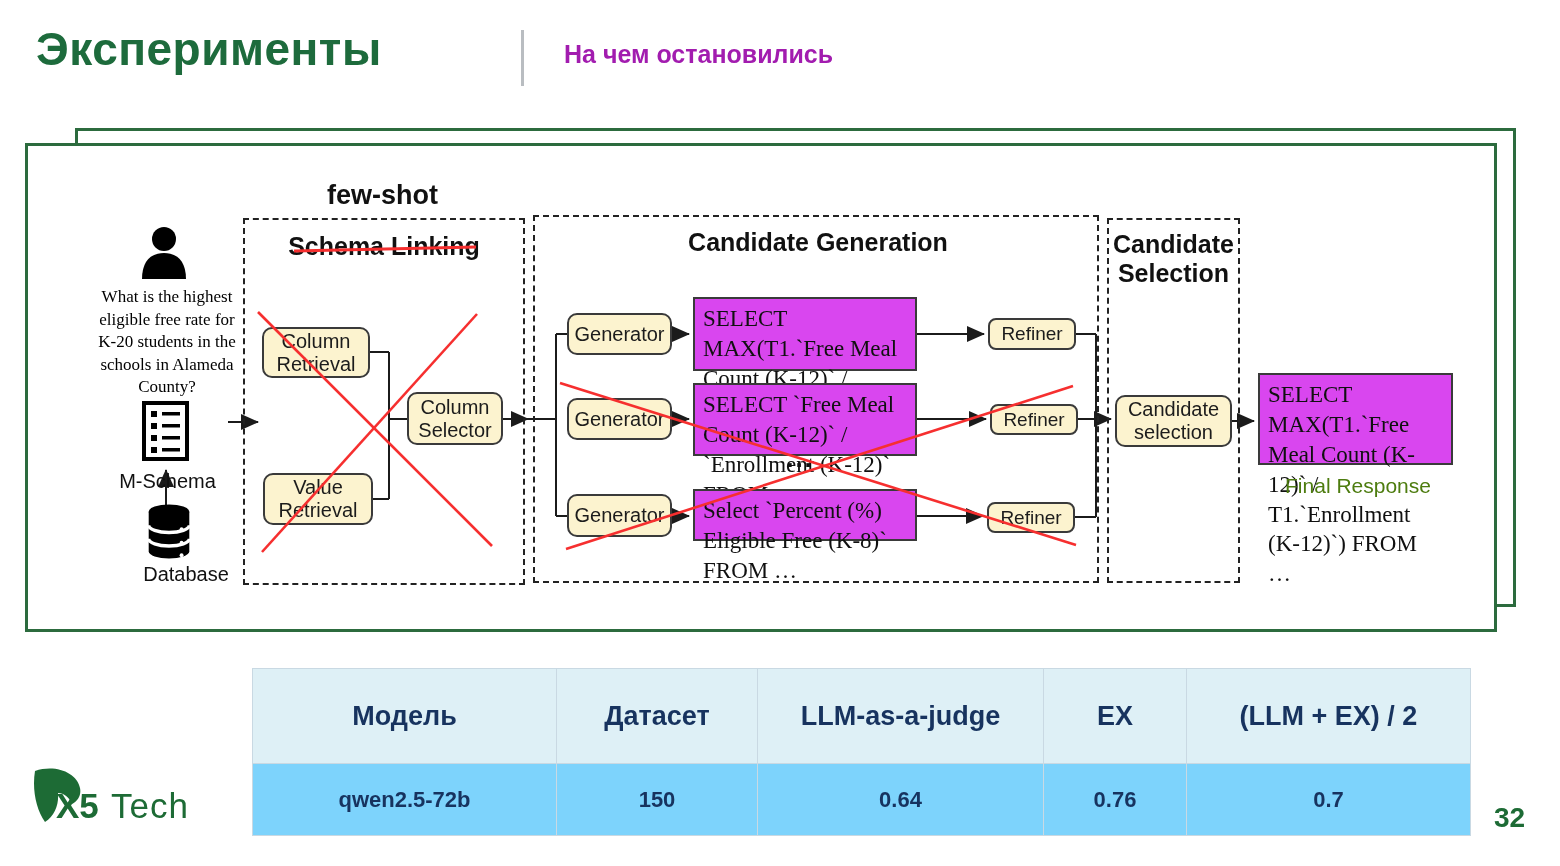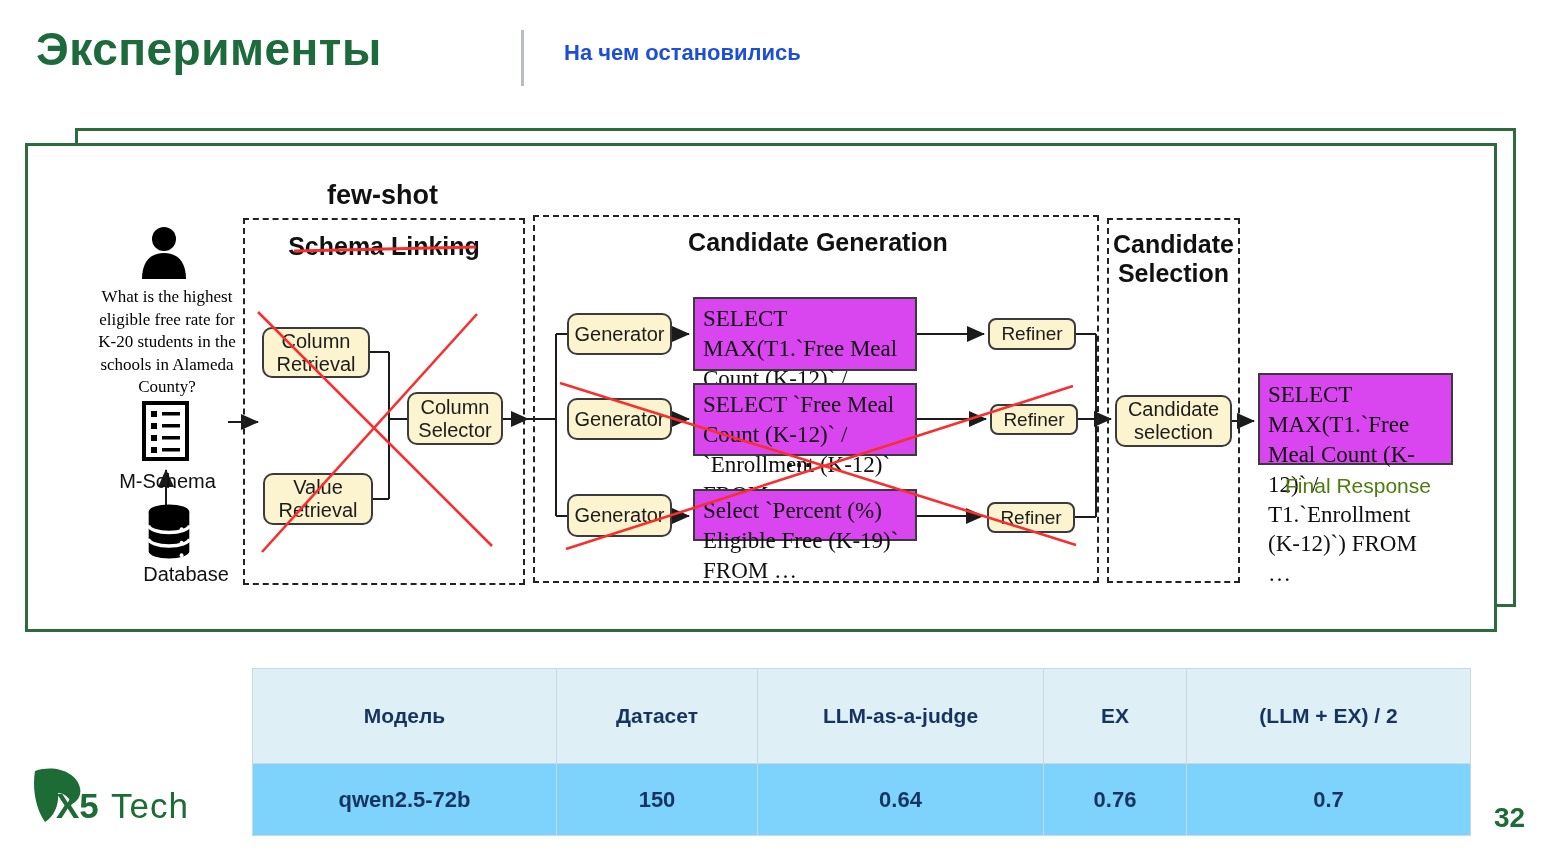--- a/index.html
+++ b/index.html
@@ -2,21 +2,21 @@
 <html><head>
 <meta charset="utf-8">
 <style>
   html,body{margin:0;padding:0;background:#fff;}
   .slide{position:relative;width:1560px;height:866px;background:#ffffff;overflow:hidden;
          font-family:"Liberation Sans",sans-serif;}
 
   
   .title{position:absolute;left:36px;top:22px;font-size:46px;font-weight:600;color:#1d6b3c;letter-spacing:.5px;}
   .title-divider{position:absolute;left:521px;top:30px;width:3px;height:56px;background:#b9bdc1;}
-  .subtitle{position:absolute;left:564px;top:40px;font-size:22px;font-weight:bold;color:#1d4ed8;text-align:right;}
+  .subtitle{position:absolute;left:564px;top:40px;font-size:25px;font-weight:bold;color:#a21caf;text-align:right;}
 
   
   .card{position:absolute;background:#fff;border:3px solid #2c6b3e;box-sizing:border-box;}
   .card.back{left:75px;top:128px;width:1441px;height:479px;}
   .card.front{left:25px;top:143px;width:1472px;height:489px;}
 
   
   .dashed-box{position:absolute;border:2.5px dashed #222;box-sizing:border-box;background:transparent;}
   .section-title{position:absolute;text-align:center;font-weight:bold;font-size:25px;color:#111;line-height:1.15;}
   .fewshot{position:absolute;left:310px;top:180px;width:145px;text-align:center;font-weight:bold;font-size:27px;color:#111;}
@@ -36,21 +36,21 @@
 
   .svg-layer{position:absolute;left:0;top:0;width:1560px;height:866px;pointer-events:none;}
 
   
   .metrics-table{position:absolute;left:252px;top:668px;width:1218px;display:grid;
                  grid-template-columns:304px 201px 286px 143px 284px;grid-template-rows:95px 72px;
                  border-top:1px solid #c9d9e3;border-left:1px solid #c9d9e3;box-sizing:content-box;}
   .metrics-table .cell{border-right:1px solid #c9d9e3;border-bottom:1px solid #c9d9e3;
                  display:flex;align-items:center;justify-content:center;
                  color:#17335f;font-weight:bold;box-sizing:border-box;}
-  .metrics-table .th{background:#def0f6;font-size:21px;}
+  .metrics-table .th{background:#def0f6;font-size:27px;}
   .metrics-table .td{background:#7dd3fc;font-size:22px;}
 
   
   .logo-x5{position:absolute;left:56px;top:786px;font-size:35px;font-weight:bold;color:#1d6b35;}
   .logo-tech{position:absolute;left:111px;top:786px;font-size:35px;font-weight:normal;color:#1d6b35;letter-spacing:1px;}
   .page-num{position:absolute;left:1494px;top:802px;font-size:28px;font-weight:bold;color:#1d6b35;}
 </style>
 </head>
 <body>
 
@@ -128,21 +128,21 @@
 
   <div class="dashed-box" style="left:533px;top:215px;width:566px;height:368px;"></div>
   <div class="section-title" style="left:633px;top:228px;width:370px;">Candidate Generation</div>
 
   <div class="node" style="left:567px;top:313px;width:105px;height:42px;">Generator</div>
   <div class="node" style="left:567px;top:398px;width:105px;height:42px;">Generator</div>
   <div class="node" style="left:567px;top:494px;width:105px;height:43px;">Generator</div>
 
   <div class="sqlbox" style="left:693px;top:297px;width:224px;height:74px;">SELECT MAX(T1.`Free Meal Count (K-12)` / T1.`Enrollment (K-12)`) FROM…</div>
   <div class="sqlbox" style="left:693px;top:383px;width:224px;height:73px;">SELECT `Free Meal Count (K-12)` / `Enrollment (K-12)` FROM …</div>
-  <div class="sqlbox" style="left:693px;top:489px;width:224px;height:52px;">Select `Percent (%) Eligible Free (K-19)`  FROM …</div>
+  <div class="sqlbox" style="left:693px;top:489px;width:224px;height:52px;">Select `Percent (%) Eligible Free (K-8)`  FROM …</div>
   <div class="dots">...</div>
 
   <div class="node" style="left:988px;top:318px;width:88px;height:32px;font-size:19px;border-radius:8px;">Refiner</div>
   <div class="node" style="left:990px;top:404px;width:88px;height:31px;font-size:19px;border-radius:8px;">Refiner</div>
   <div class="node" style="left:987px;top:502px;width:88px;height:31px;font-size:19px;border-radius:8px;">Refiner</div>
 
   <div class="dashed-box" style="left:1107px;top:218px;width:133px;height:365px;"></div>
   <div class="section-title" style="left:1112px;top:230px;width:123px;">Candidate Selection</div>
   <div class="node" style="left:1115px;top:395px;width:117px;height:52px;">Candidate selection</div>
 

